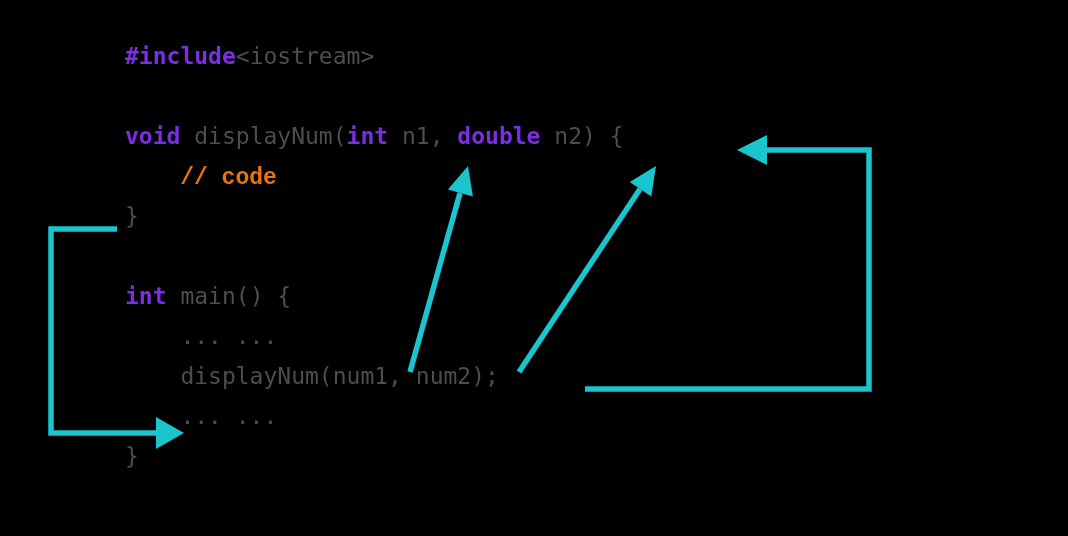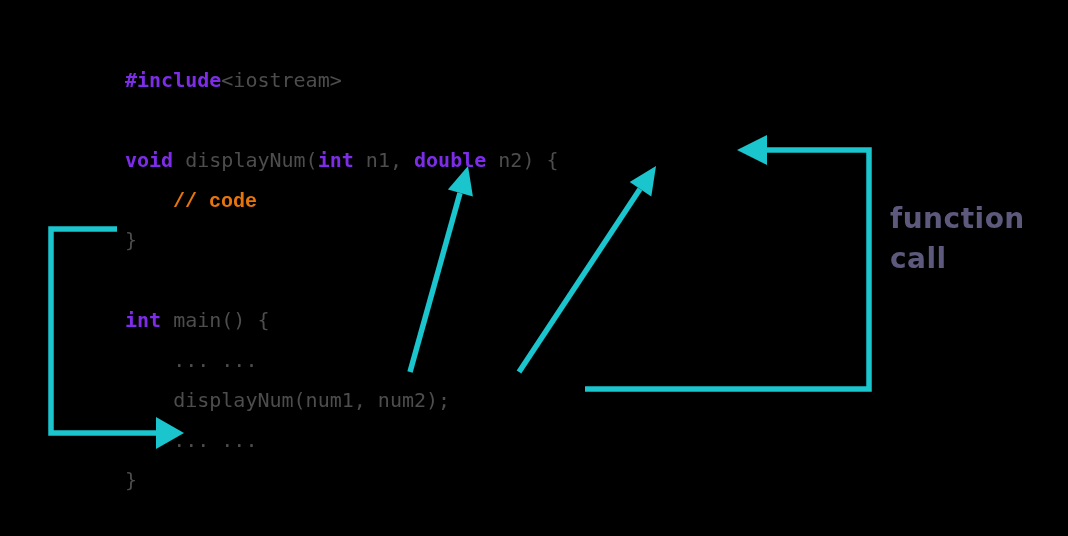--- a/index.html
+++ b/index.html
@@ -29,22 +29,22 @@
     fill: none;
     stroke-linejoin: miter;
   }
   .ahead {
     fill: var(--c-accent, #1ac5ce);
     stroke: none;
   }
   .code {
     position: absolute;
     left: 125px;
-    top: 60px;
-    font-size: 20px;
+    top: 36px;
+    font-size: 23px;
     line-height: 40px;
     white-space: pre;
   }
   .code-line {
     height: 40px;
   }
   .tok-keyword { color: var(--c-keyword, #7d2ce8); font-weight: bold; }
   .tok-plain   { color: var(--c-plain, #4d4d4d); }
   .tok-comment { color: var(--c-comment, #e8740a); font-weight: bold; font-family: Liberation Mono, monospace; }
   .call-label {
@@ -83,15 +83,14 @@
     </g>
 
     <g>
       <polyline class="aline" points="585,389 869,389 869,150 767,150"></polyline>
       <polygon class="ahead" points="767,135 767,165 737,150"></polygon>
     </g>
   </svg>
 
   <div class="code"><div class="code-line"><span class="tok-keyword">#include</span><span class="tok-plain">&lt;iostream&gt;</span></div><div class="code-line"></div><div class="code-line"><span class="tok-keyword">void</span><span class="tok-plain"> displayNum(</span><span class="tok-keyword">int</span><span class="tok-plain"> n1, </span><span class="tok-keyword">double</span><span class="tok-plain"> n2) {</span></div><div class="code-line"><span class="tok-comment">    // code</span></div><div class="code-line"><span class="tok-plain">}</span></div><div class="code-line"></div><div class="code-line"><span class="tok-keyword">int</span><span class="tok-plain"> main() {</span></div><div class="code-line"><span class="tok-plain">    ... ...</span></div><div class="code-line"><span class="tok-plain">    displayNum(num1, num2);</span></div><div class="code-line"><span class="tok-plain">    ... ...</span></div><div class="code-line"><span class="tok-plain">}</span></div></div>
 
-  <div class="call-label">function call</div>
 
 </div>
 
 </body></html>

